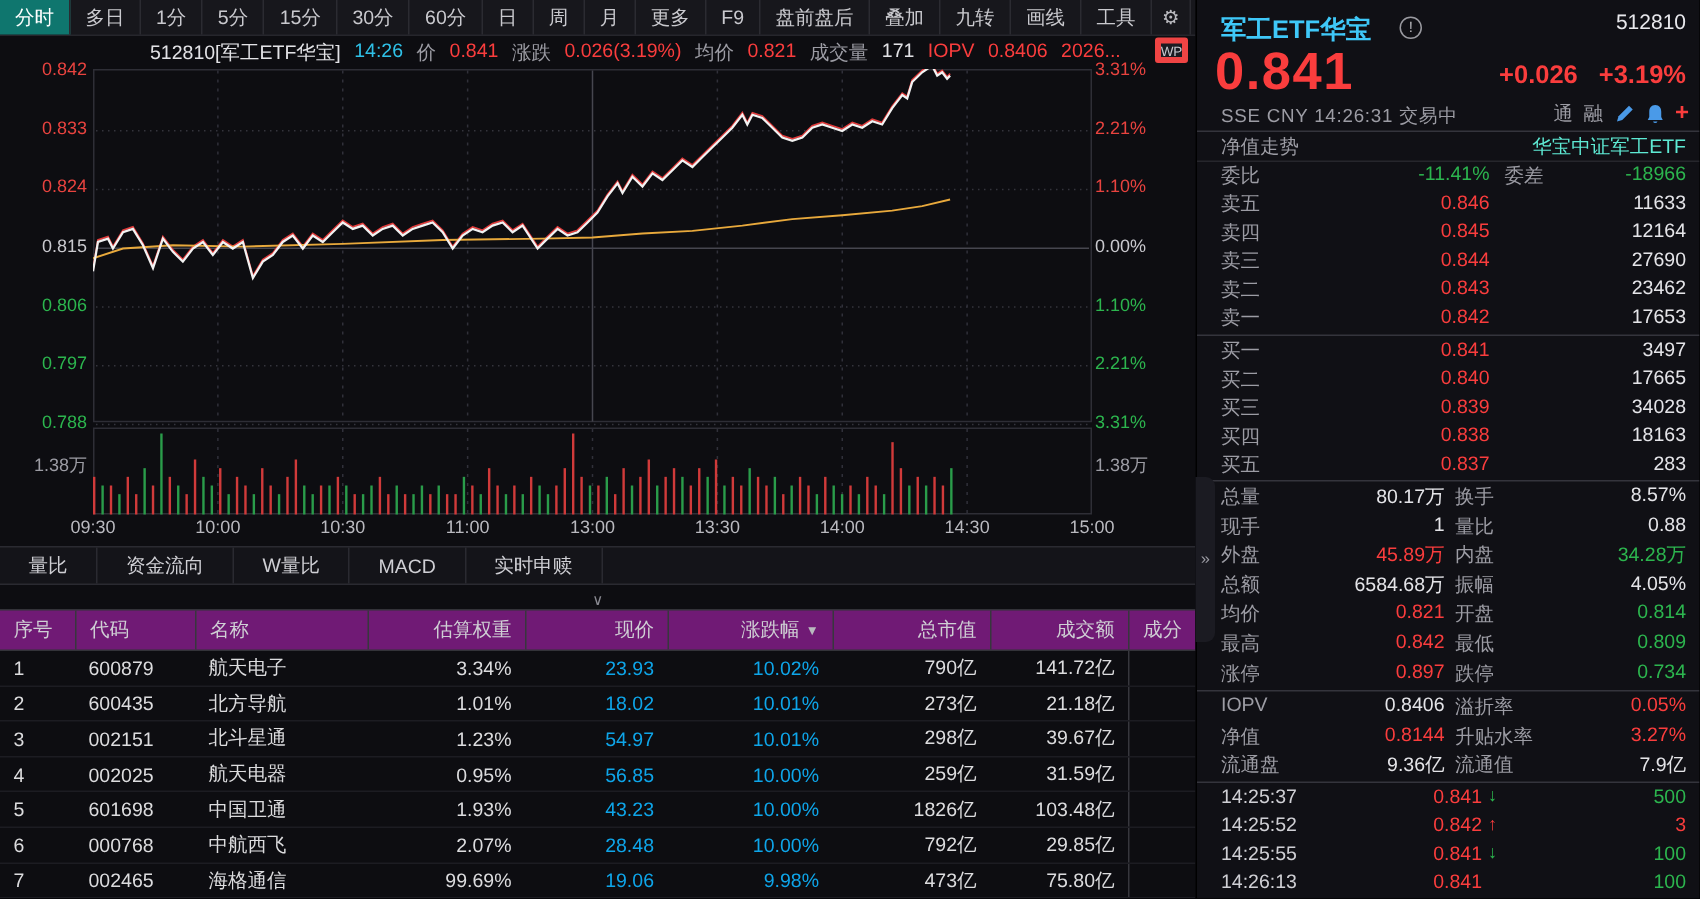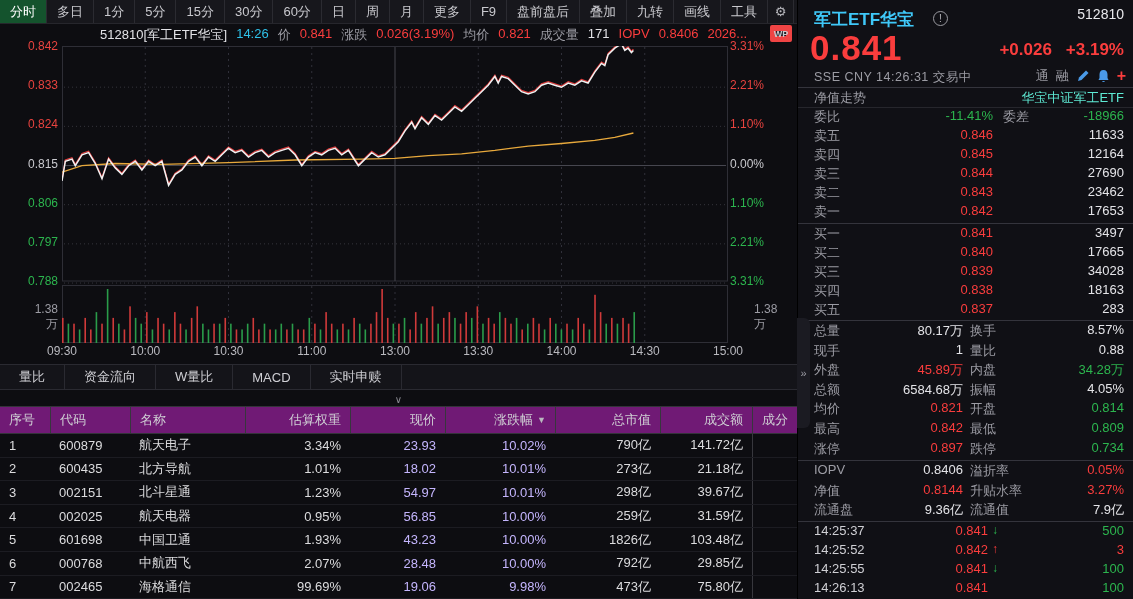--- a/index.html
+++ b/index.html
@@ -7,53 +7,53 @@
   body { font-family:"Liberation Sans","DejaVu Sans",sans-serif; }
   .app { position:relative; width:1133px; height:599px; background:#0d0d11; overflow:hidden; color:#d8d8dc; font-size:13px; }
 
   
   .left { position:absolute; left:0; top:0; width:797px; height:599px; }
 
   .toolbar { position:absolute; left:0; top:0; width:797px; height:24px; background:#17171c; border-bottom:1px solid #26262c; display:flex; align-items:stretch; }
   .tb-left, .tb-right { display:flex; align-items:stretch; }
   .tb-right { margin-left:auto; }
   .tb-btn { display:flex; align-items:center; padding:0 10px; color:#c9c9ce; border-right:1px solid #2b2b31; cursor:default; white-space:nowrap; font-size:13px; }
-  .tb-btn.active { background:#14532d; color:#fff; }
+  .tb-btn.active { background:#0f766e; color:#fff; }
   .tb-icon { display:flex; align-items:center; justify-content:center; width:26px; color:#b8b8bd; border-right:1px solid #2b2b31; font-size:13px; }
   .tb-icon .circ { display:inline-flex; align-items:center; justify-content:center; width:15px; height:15px; border:1px solid #9a9aa0; border-radius:50%; font-size:10px; }
 
   .inforow { position:absolute; left:0; top:25px; width:797px; height:19px; display:flex; align-items:center; padding-left:100px; gap:9px; white-space:nowrap; font-size:13px; }
   .inforow .w { color:#e2e2e6; } .inforow .gy { color:#9c9ca4; }
   .inforow .rd { color:#fa3d3d; } .inforow .cy { color:#2fc1e8; }
-  .wp-badge { position:absolute; right:5px; top:0px; width:22px; height:17px; border:6px solid #ef4444; border-radius:2px; color:#c8c8ce; font-size:9px; font-weight:bold; display:flex; align-items:center; justify-content:center; background:#1b1b21; }
+  .wp-badge { position:absolute; right:5px; top:0px; width:22px; height:17px; border:4px solid #ef4444; border-radius:2px; color:#c8c8ce; font-size:9px; font-weight:normal; display:flex; align-items:center; justify-content:center; background:#1b1b21; }
 
   .chart-region { position:absolute; left:0; top:44px; width:797px; height:318px; }
   .chart-region svg { position:absolute; left:62px; top:2px; }
   .ylab { position:absolute; width:58px; font-size:12px; }
   .ylab span { position:absolute; display:block; width:100%; }
   .ylab-left { left:0; top:0; text-align:right; }
   .ylab-right { left:730px; top:0; text-align:left; }
-  .c-r { color:#e8433f; } .c-g { color:#2cb54e; } .c-w { color:#c9c9ce; } .c-gy { color:#9c9ca4;padding-left:24px; }
+  .c-r { color:#e8433f; } .c-g { color:#2cb54e; } .c-w { color:#c9c9ce; } .c-gy { color:#9c9ca4; }
   .xlab { position:absolute; left:0; top:300px; width:797px; height:17px; font-size:12px; color:#b9b9bf; }
   .xlab span { position:absolute; transform:translateX(-50%); }
 
   .subtabs { position:absolute; left:0; top:364px; width:797px; height:26px; background:#141419; border-top:1px solid #2a2a31; border-bottom:1px solid #2a2a31; display:flex; }
   .subtab { display:flex; align-items:center; padding:0 19px; color:#cfcfd4; border-right:1px solid #2a2a31; font-size:13px; }
   .collapse-strip { position:absolute; left:0; top:391px; width:797px; height:14px; text-align:center; }
   .collapse-strip span { color:#8a8a92; font-size:10px; line-height:14px; }
 
   .table { position:absolute; left:0; top:406px; width:797px; height:193px; }
   .thead { display:flex; height:28px; background:#701a75; border-top:1px solid #333339; border-bottom:1px solid #333339; color:#cfcfd4; }
   .th { display:flex; align-items:center; border-left:1px solid #37373d; padding:0 9px; }
   .th:first-child { border-left:none; }
   .th.ar, .td.ar { justify-content:flex-end; text-align:right; }
   .sorticon { font-size:9px; color:#b9b9bf; margin-left:4px; }
   .trow { display:flex; height:23.6px; align-items:center; border-bottom:1px solid #1c1c22; color:#dcdcde; }
   .td { display:flex; align-items:center; padding:0 9px; overflow:hidden; white-space:nowrap; }
-  .td.red { color:#c4b5fd;text-align:right; }
+  .td.red { color:#0ea5e9;text-align:right; }
   
   .col0{width:50px;} .col1{width:80px;} .col2{width:115px;} .col3{width:105px;}
   .col4{width:95px;} .col5{width:110px;} .col6{width:105px;} .col7{width:92px;} .col8{width:45px; border-left:1px solid #37373d; height:100%;}
 
   
   .panel { position:absolute; left:797px; top:0; width:336px; height:599px; background:#101015; border-left:1px solid #000; }
   .p-head { position:absolute; left:0; top:0; width:336px; height:88px; border-bottom:1px solid #34343c; }
   .p-title { position:absolute; left:16px; top:8px; font-size:17px; font-weight:bold; color:#3fc8f8; }
   .p-info-icon { position:absolute; left:135px; top:11px; width:15px; height:15px; border:1px solid #9a9aa0; border-radius:50%; color:#b8b8bd; font-size:10px; display:flex; align-items:center; justify-content:center; }
   .p-code { position:absolute; right:10px; top:6px; font-size:14px; color:#e8e8ec; }

